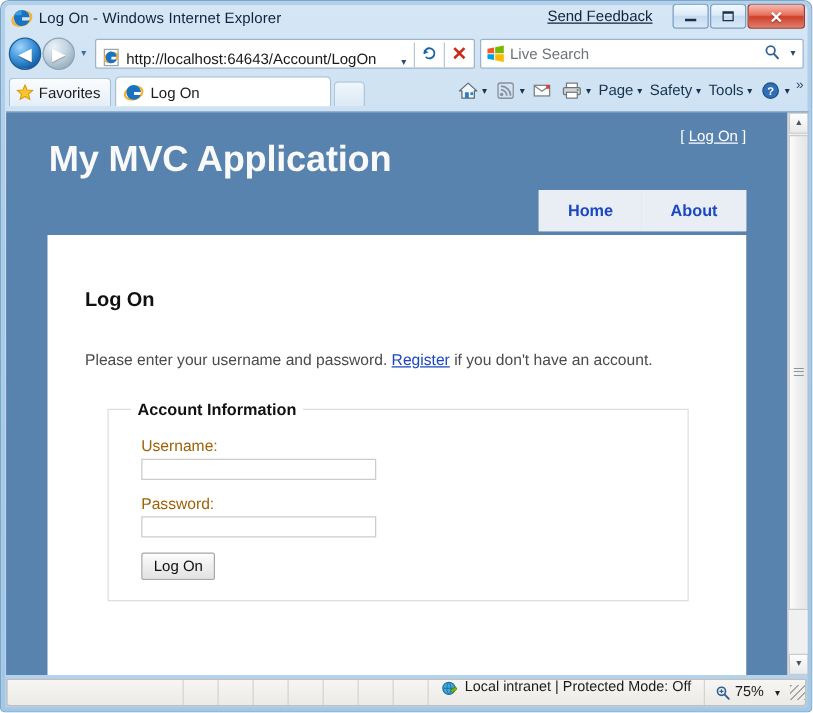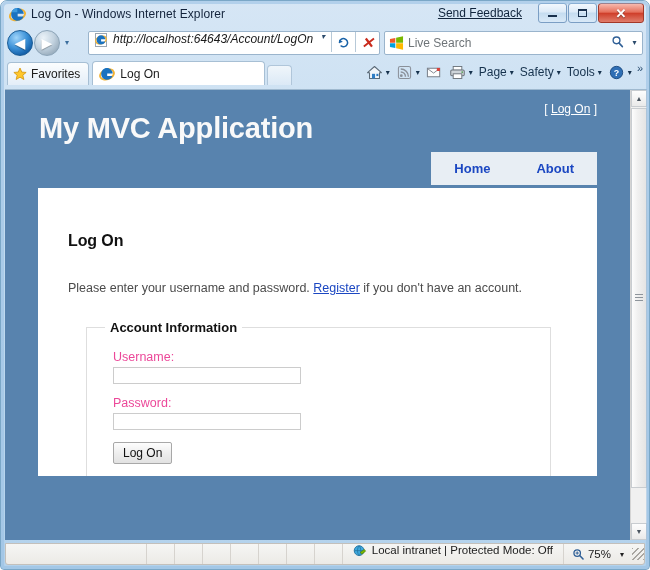--- a/index.html
+++ b/index.html
@@ -160,24 +160,23 @@
     color: #3c6f9e;
     cursor: pointer;
   }
   #urlbox {
     flex: 1;
     height: 22px;
     background: #ffffff;
     border: 1px solid #9ab4cc;
     border-radius: 2px;
     display: flex;
-    align-items: flex-start;
-    margin-left: 14px;
+    align-items: flex-end;
+    margin-left: 2px;
     min-width: 0;
-    font-style: italic;
   }
   #url-favicon {
     width: 16px; height: 16px;
     margin: 0 4px 0 4px;
     flex: none;
   }
   #url-text {
     font-size: 12px;
     color: #1a1a1a;
     flex: 1;
@@ -326,21 +325,21 @@
     width: 642px;
     height: 450px;
     background: #5883ae;
     overflow: hidden;
     border-top: 1px solid #9fb9cf;
   }
   #page {
     position: absolute;
     left: 0; top: 0;
     width: 625px;
-    height: 386px;
+    height: 450px;
     background: #5883ae;
     overflow: hidden;
   }
   #site-header {
     position: relative;
     height: 98px;
   }
   #site-title {
     position: absolute;
     left: 34px;
@@ -417,21 +416,21 @@
   legend {
     font-size: 13px;
     font-weight: bold;
     color: #111111;
     padding: 0 5px;
     margin-left: 6px;
   }
   .field-label {
     display: block;
     font-size: 12.5px;
-    color: #ec4899;
+    color: #a16207;
     margin: 6px 0 3px 14px;
   }
   .text-input {
     display: block;
     width: 188px;
     height: 17px;
     margin: 0 0 12px 14px;
     border: 1px solid #cccccc;
     background: #ffffff;
     box-sizing: border-box;

